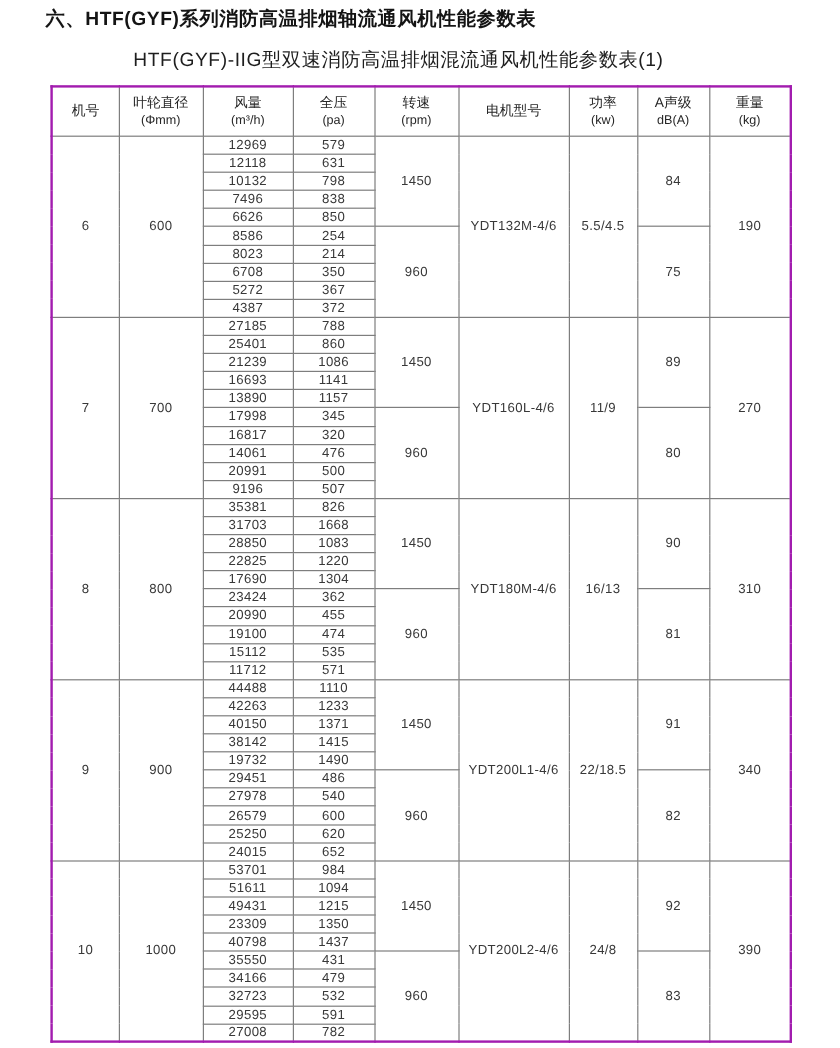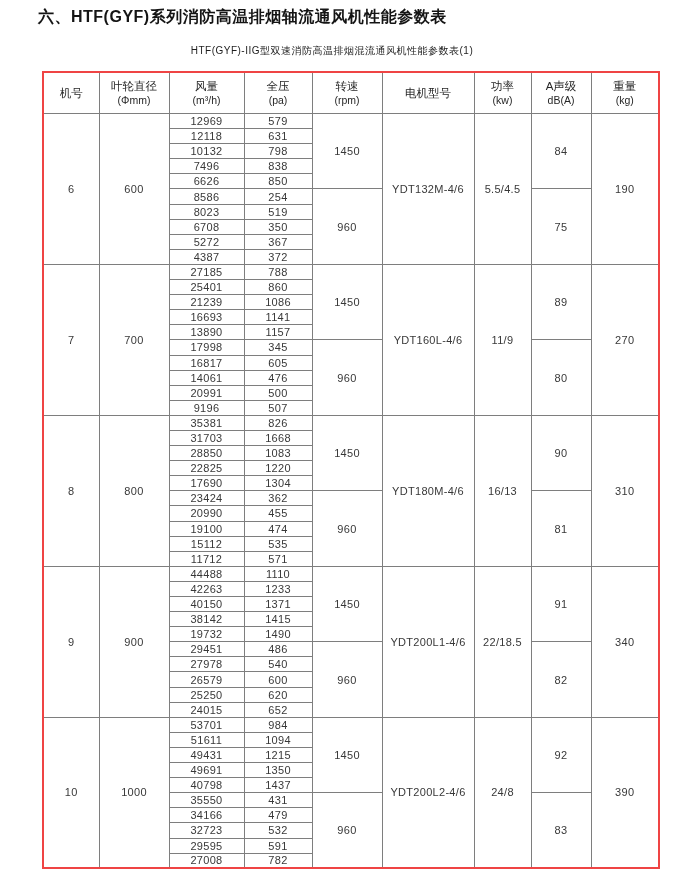--- a/index.html
+++ b/index.html
@@ -16,31 +16,31 @@
     padding: 7px 0 0 38px;
     font-size: 16px;
     line-height: 20px;
     font-weight: 700;
     color: #141414;
     letter-spacing: 0.5px;
   }
   .subtitle {
     margin-top: 16px;
     text-align: center;
-    font-size: 10px;
+    font-size: 16px;
     line-height: 16px;
     color: #1e1e1e;
     letter-spacing: 0.5px;
   }
   table.fan-table {
     border-collapse: collapse;
     table-layout: fixed;
     width: 616px;
     margin: 12px 0 0 42px;
-    border: 2px solid #ef4444;
+    border: 2px solid #a21caf;
   }
   .fan-table th, .fan-table td {
     border: 1px solid #7e7e7e;
     text-align: center;
     vertical-align: middle;
     padding: 0;
     overflow: hidden;
     white-space: nowrap;
   }
   .fan-table th {
@@ -145,21 +145,21 @@
           <td class="num-cell">850</td>
         </tr>
         <tr class="data-row">
           <td class="num-cell">8586</td>
           <td class="num-cell">254</td>
           <td class="num-cell" rowspan="5">960</td>
           <td class="num-cell" rowspan="5">75</td>
         </tr>
         <tr class="data-row">
           <td class="num-cell">8023</td>
-          <td class="num-cell">519</td>
+          <td class="num-cell">214</td>
         </tr>
         <tr class="data-row">
           <td class="num-cell">6708</td>
           <td class="num-cell">350</td>
         </tr>
         <tr class="data-row">
           <td class="num-cell">5272</td>
           <td class="num-cell">367</td>
         </tr>
         <tr class="data-row">
@@ -194,21 +194,21 @@
           <td class="num-cell">1157</td>
         </tr>
         <tr class="data-row">
           <td class="num-cell">17998</td>
           <td class="num-cell">345</td>
           <td class="num-cell" rowspan="5">960</td>
           <td class="num-cell" rowspan="5">80</td>
         </tr>
         <tr class="data-row">
           <td class="num-cell">16817</td>
-          <td class="num-cell">605</td>
+          <td class="num-cell">320</td>
         </tr>
         <tr class="data-row">
           <td class="num-cell">14061</td>
           <td class="num-cell">476</td>
         </tr>
         <tr class="data-row">
           <td class="num-cell">20991</td>
           <td class="num-cell">500</td>
         </tr>
         <tr class="data-row">
@@ -326,21 +326,21 @@
         </tr>
         <tr class="data-row">
           <td class="num-cell">51611</td>
           <td class="num-cell">1094</td>
         </tr>
         <tr class="data-row">
           <td class="num-cell">49431</td>
           <td class="num-cell">1215</td>
         </tr>
         <tr class="data-row">
-          <td class="num-cell">49691</td>
+          <td class="num-cell">23309</td>
           <td class="num-cell">1350</td>
         </tr>
         <tr class="data-row">
           <td class="num-cell">40798</td>
           <td class="num-cell">1437</td>
         </tr>
         <tr class="data-row">
           <td class="num-cell">35550</td>
           <td class="num-cell">431</td>
           <td class="num-cell" rowspan="5">960</td>

